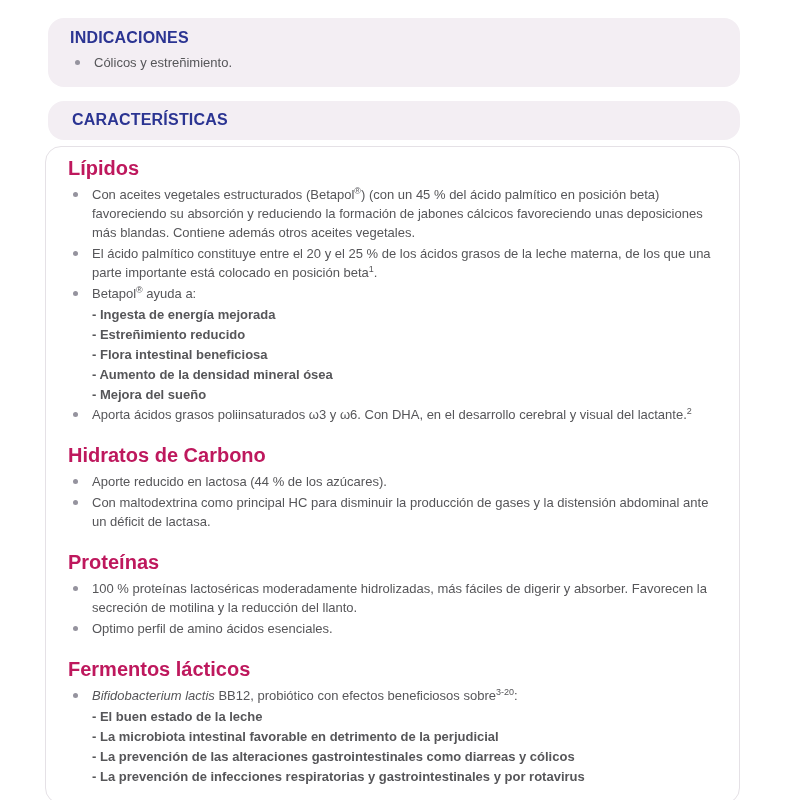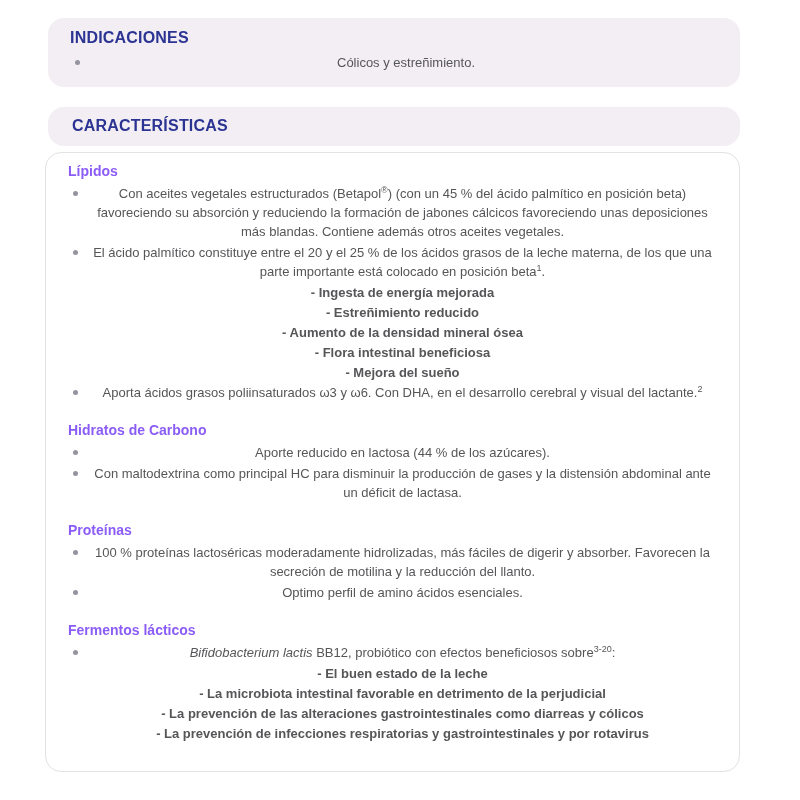--- a/index.html
+++ b/index.html
@@ -11,21 +11,21 @@
   .page { position: relative; width: 800px; height: 800px; overflow: hidden; }
 
   
   .box {
     margin-left: 48px;
     width: 692px;
     background: #f3eef3;
     border-radius: 16px;
   }
   .box-indicaciones { margin-top: 18px; padding: 11px 22px 13px 22px; }
-  .box-caracteristicas { margin-top: 20px; padding: 10px 24px 11px 24px; }
+  .box-caracteristicas { margin-top: 14px; padding: 10px 24px 11px 24px; }
 
   .box-title {
     font-size: 16px;
     font-weight: 700;
     color: #2b3492;
     letter-spacing: 0.2px;
   }
   .box-indicaciones .box-title { margin-bottom: 6px; }
 
   
@@ -35,43 +35,43 @@
     width: 695px;
     min-height: 620px;
     background: #ffffff;
     border: 1px solid #e5e1e6;
     border-radius: 16px;
     padding: 10px 26px 16px 22px;
   }
 
   .sec + .sec { margin-top: 20px; }
   .sec-title {
-    font-size: 14px;
+    font-size: 20px;
     font-weight: 700;
-    color: #8b5cf6;
+    color: #be185d;
     margin-bottom: 5px;
   }
 
   
   .item {
     display: flex;
     align-items: flex-start;
     color: #565659;
     font-size: 13px;
     line-height: 19px;
   }
   .item.bullet { margin-bottom: 2px; }
   .item .dot {
     flex: 0 0 auto;
     width: 5px; height: 5px;
     border-radius: 50%;
     background: #95939e;
     margin: 7px 14px 0 5px;
   }
-  .item .itext { flex: 1; text-align: center; }
+  .item .itext { flex: 1; }
   .item.dash { padding-left: 24px; margin-bottom: 1px; font-weight: bold; }
 
   .itext sup {
     font-size: 9px;
     line-height: 0;
     vertical-align: super;
   }
   .itext i { font-style: italic; }
 </style>
 </head>
@@ -97,31 +97,35 @@
       <div class="sec">
         <div class="sec-title">Lípidos</div>
         <div class="item bullet">
           <span class="dot"></span>
           <span class="itext"><span>Con aceites vegetales estructurados (Betapol</span><sup>®</sup><span>) (con un 45 % del ácido palmítico en posición beta) favoreciendo su absorción y reduciendo la formación de jabones cálcicos favoreciendo unas deposiciones más blandas. Contiene además otros aceites vegetales.</span></span>
         </div>
         <div class="item bullet">
           <span class="dot"></span>
           <span class="itext"><span>El ácido palmítico constituye entre el 20 y el 25 % de los ácidos grasos de la leche materna, de los que una parte importante está colocado en posición beta</span><sup>1</sup><span>.</span></span>
         </div>
+        <div class="item bullet">
+          <span class="dot"></span>
+          <span class="itext"><span>Betapol</span><sup>®</sup><span> ayuda a:</span></span>
+        </div>
         <div class="item dash">
           <span class="itext"><span>- Ingesta de energía mejorada</span></span>
         </div>
         <div class="item dash">
           <span class="itext"><span>- Estreñimiento reducido</span></span>
         </div>
         <div class="item dash">
-          <span class="itext"><span>- Aumento de la densidad mineral ósea</span></span>
+          <span class="itext"><span>- Flora intestinal beneficiosa</span></span>
         </div>
         <div class="item dash">
-          <span class="itext"><span>- Flora intestinal beneficiosa</span></span>
+          <span class="itext"><span>- Aumento de la densidad mineral ósea</span></span>
         </div>
         <div class="item dash">
           <span class="itext"><span>- Mejora del sueño</span></span>
         </div>
         <div class="item bullet">
           <span class="dot"></span>
           <span class="itext"><span>Aporta ácidos grasos poliinsaturados ω3 y ω6. Con DHA, en el desarrollo cerebral y visual del lactante.</span><sup>2</sup></span>
         </div>
       </div>
       <div class="sec">

